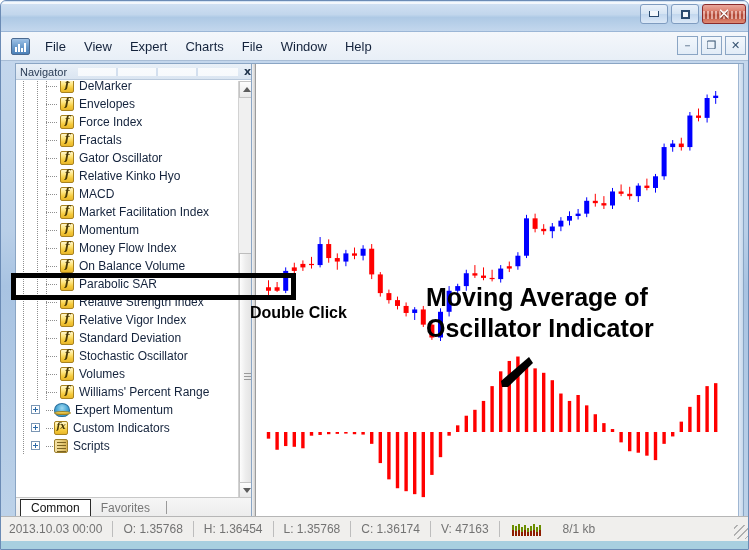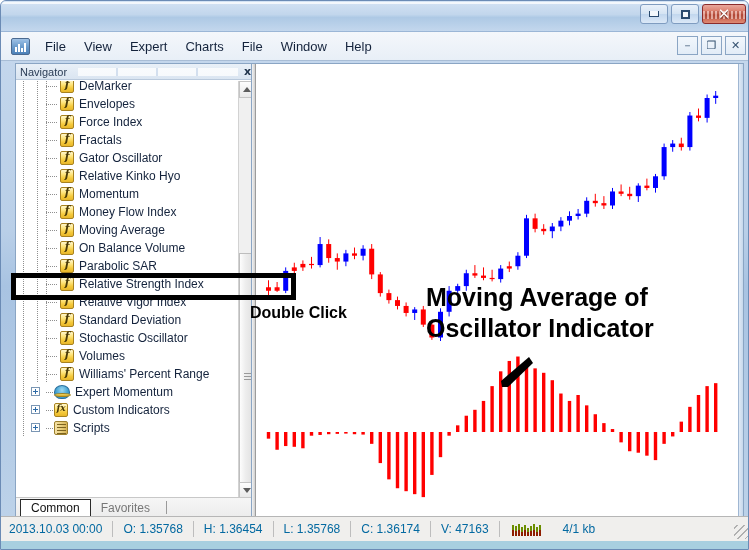--- a/index.html
+++ b/index.html
@@ -450,21 +450,21 @@
   
   #statusbar {
     position: absolute;
     left: 0; bottom: 8px;
     width: 749px; height: 25px;
     background: #f0efed;
     border-top: 1px solid #b6b6b6;
     box-sizing: border-box;
     display: flex; align-items: center;
     font-size: 12px;
-    color: #0369a1;
+    color: #737373;
   }
   .sb-cell {
     padding: 0 10px;
     border-right: 1px solid #bdbdbd;
     height: 16px;
     display: flex; align-items: center;
     white-space: nowrap;
     box-sizing: border-box;
   }
   .sb-cell.first { padding-left: 8px; }
@@ -631,49 +631,63 @@
               <span class="vline"></span>
             </span>
             <span class="indent-rail">
               <span class="vline"></span>
             </span>
             <span class="elbow">
               <span class="v"></span>
               <span class="h"></span>
             </span>
             <span class="ficon"></span>
+            <span class="tree-label">MACD</span>
+          </div>
+          <div class="tree-row indicator">
+            <span class="indent-rail l1">
+              <span class="vline"></span>
+            </span>
+            <span class="indent-rail">
+              <span class="vline"></span>
+            </span>
+            <span class="elbow">
+              <span class="v"></span>
+              <span class="h"></span>
+            </span>
+            <span class="ficon"></span>
+            <span class="tree-label">Market Facilitation Index</span>
+          </div>
+          <div class="tree-row indicator">
+            <span class="indent-rail l1">
+              <span class="vline"></span>
+            </span>
+            <span class="indent-rail">
+              <span class="vline"></span>
+            </span>
+            <span class="elbow">
+              <span class="v"></span>
+              <span class="h"></span>
+            </span>
+            <span class="ficon"></span>
             <span class="tree-label">Momentum</span>
           </div>
           <div class="tree-row indicator">
             <span class="indent-rail l1">
               <span class="vline"></span>
             </span>
             <span class="indent-rail">
               <span class="vline"></span>
             </span>
             <span class="elbow">
               <span class="v"></span>
               <span class="h"></span>
             </span>
             <span class="ficon"></span>
             <span class="tree-label">Money Flow Index</span>
-          </div>
-          <div class="tree-row indicator">
-            <span class="indent-rail l1">
-              <span class="vline"></span>
-            </span>
-            <span class="indent-rail">
-              <span class="vline"></span>
-            </span>
-            <span class="elbow">
-              <span class="v"></span>
-              <span class="h"></span>
-            </span>
-            <span class="ficon"></span>
-            <span class="tree-label">Moving Average</span>
           </div>
           <div class="tree-row indicator">
             <span class="indent-rail l1">
               <span class="vline"></span>
             </span>
             <span class="indent-rail">
               <span class="vline"></span>
             </span>
             <span class="elbow">
               <span class="v"></span>
@@ -1033,18 +1047,18 @@
           <span style="height: 12px;"></span>
           <span style="height: 9px;"></span>
           <span style="height: 11px;"></span>
           <span style="height: 8px;"></span>
           <span style="height: 10px;"></span>
           <span style="height: 12px;"></span>
           <span style="height: 9px;"></span>
           <span style="height: 11px;"></span>
         </span>
     </div>
-    <div class="sb-cell noborder">4/1 kb</div>
+    <div class="sb-cell noborder">8/1 kb</div>
     <div id="resize-grip"></div>
   </div>
 
   <div id="bottom-strip"></div>
 </div>
 
 </body></html>

